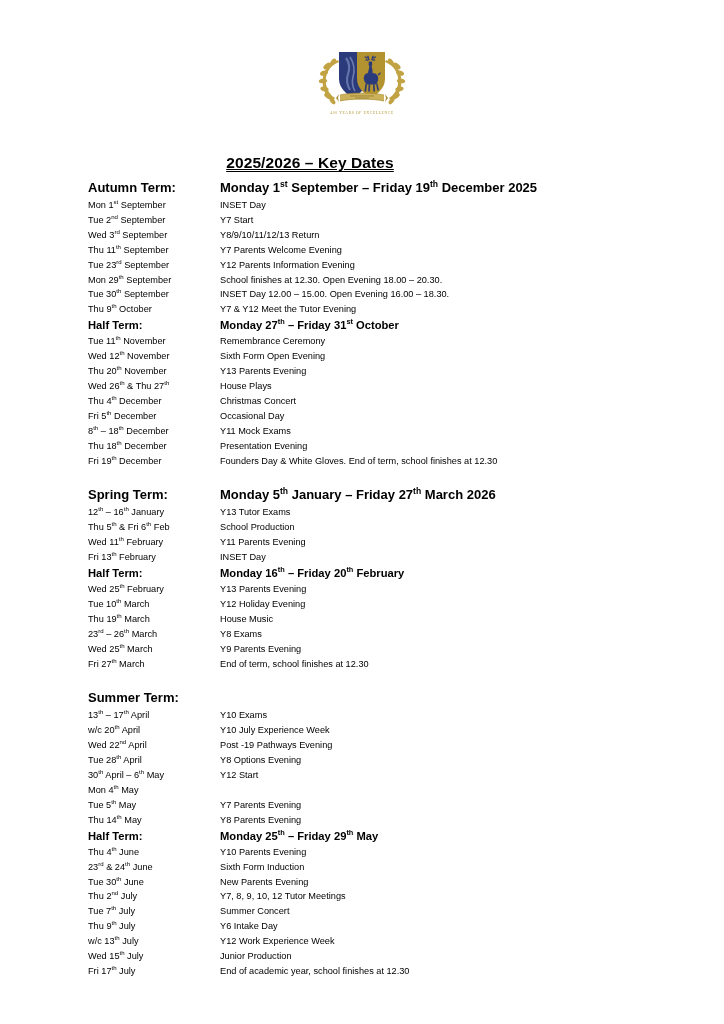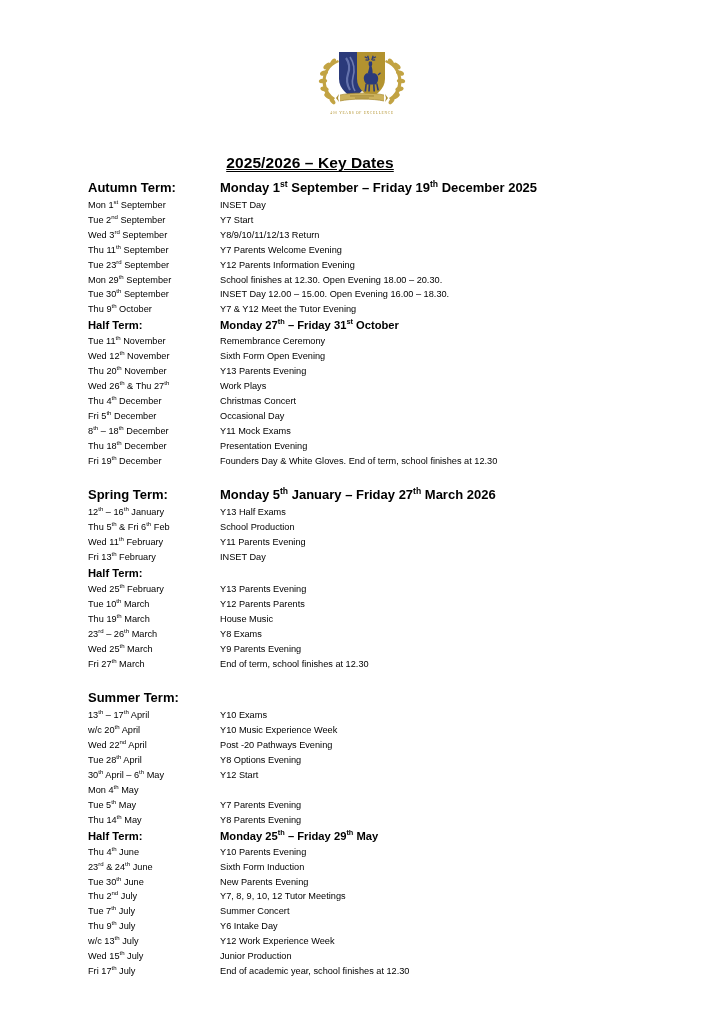--- a/index.html
+++ b/index.html
@@ -237,21 +237,21 @@
         <div class="row detail">
           <div class="col-date">Wed 12<sup>th</sup> November</div>
           <div class="col-event">Sixth Form Open Evening</div>
         </div>
         <div class="row detail">
           <div class="col-date">Thu 20<sup>th</sup> November</div>
           <div class="col-event">Y13 Parents Evening</div>
         </div>
         <div class="row detail">
           <div class="col-date">Wed 26<sup>th</sup> &amp; Thu 27<sup>th</sup></div>
-          <div class="col-event">Work Plays</div>
+          <div class="col-event">House Plays</div>
         </div>
         <div class="row detail">
           <div class="col-date">Thu 4<sup>th</sup> December</div>
           <div class="col-event">Christmas Concert</div>
         </div>
         <div class="row detail">
           <div class="col-date">Fri 5<sup>th</sup> December</div>
           <div class="col-event">Occasional Day</div>
         </div>
         <div class="row detail">
@@ -267,44 +267,45 @@
           <div class="col-event">Founders Day &amp; White Gloves. End of term, school finishes at 12.30</div>
         </div>
       </div>
       <div class="term-block">
         <div class="row heading">
           <div class="col-date">Spring Term:</div>
           <div class="col-event">Monday 5<sup>th</sup> January – Friday 27<sup>th</sup> March 2026</div>
         </div>
         <div class="row detail">
           <div class="col-date">12<sup>th</sup> – 16<sup>th</sup> January</div>
-          <div class="col-event">Y13 Half Exams</div>
+          <div class="col-event">Y13 Tutor Exams</div>
         </div>
         <div class="row detail">
           <div class="col-date">Thu 5<sup>th</sup> &amp; Fri 6<sup>th</sup> Feb</div>
           <div class="col-event">School Production</div>
         </div>
         <div class="row detail">
           <div class="col-date">Wed 11<sup>th</sup> February</div>
           <div class="col-event">Y11 Parents Evening</div>
         </div>
         <div class="row detail">
           <div class="col-date">Fri 13<sup>th</sup> February</div>
           <div class="col-event">INSET Day</div>
         </div>
         <div class="row halfterm">
           <div class="col-date">Half Term:</div>
+          <div class="col-event">Monday 16<sup>th</sup> – Friday 20<sup>th</sup> February</div>
         </div>
         <div class="row detail">
           <div class="col-date">Wed 25<sup>th</sup> February</div>
           <div class="col-event">Y13 Parents Evening</div>
         </div>
         <div class="row detail">
           <div class="col-date">Tue 10<sup>th</sup> March</div>
-          <div class="col-event">Y12 Parents Parents</div>
+          <div class="col-event">Y12 Holiday Evening</div>
         </div>
         <div class="row detail">
           <div class="col-date">Thu 19<sup>th</sup> March</div>
           <div class="col-event">House Music</div>
         </div>
         <div class="row detail">
           <div class="col-date">23<sup>rd</sup> – 26<sup>th</sup> March</div>
           <div class="col-event">Y8 Exams</div>
         </div>
         <div class="row detail">
@@ -319,25 +320,25 @@
       <div class="term-block">
         <div class="row heading">
           <div class="col-date">Summer Term:</div>
         </div>
         <div class="row detail">
           <div class="col-date">13<sup>th</sup> – 17<sup>th</sup> April</div>
           <div class="col-event">Y10 Exams</div>
         </div>
         <div class="row detail">
           <div class="col-date">w/c 20<sup>th</sup> April</div>
-          <div class="col-event">Y10 Music Experience Week</div>
+          <div class="col-event">Y10 July Experience Week</div>
         </div>
         <div class="row detail">
           <div class="col-date">Wed 22<sup>nd</sup> April</div>
-          <div class="col-event">Post -20 Pathways Evening</div>
+          <div class="col-event">Post -19 Pathways Evening</div>
         </div>
         <div class="row detail">
           <div class="col-date">Tue 28<sup>th</sup> April</div>
           <div class="col-event">Y8 Options Evening</div>
         </div>
         <div class="row detail">
           <div class="col-date">30<sup>th</sup> April – 6<sup>th</sup> May</div>
           <div class="col-event">Y12 Start</div>
         </div>
         <div class="row detail">

